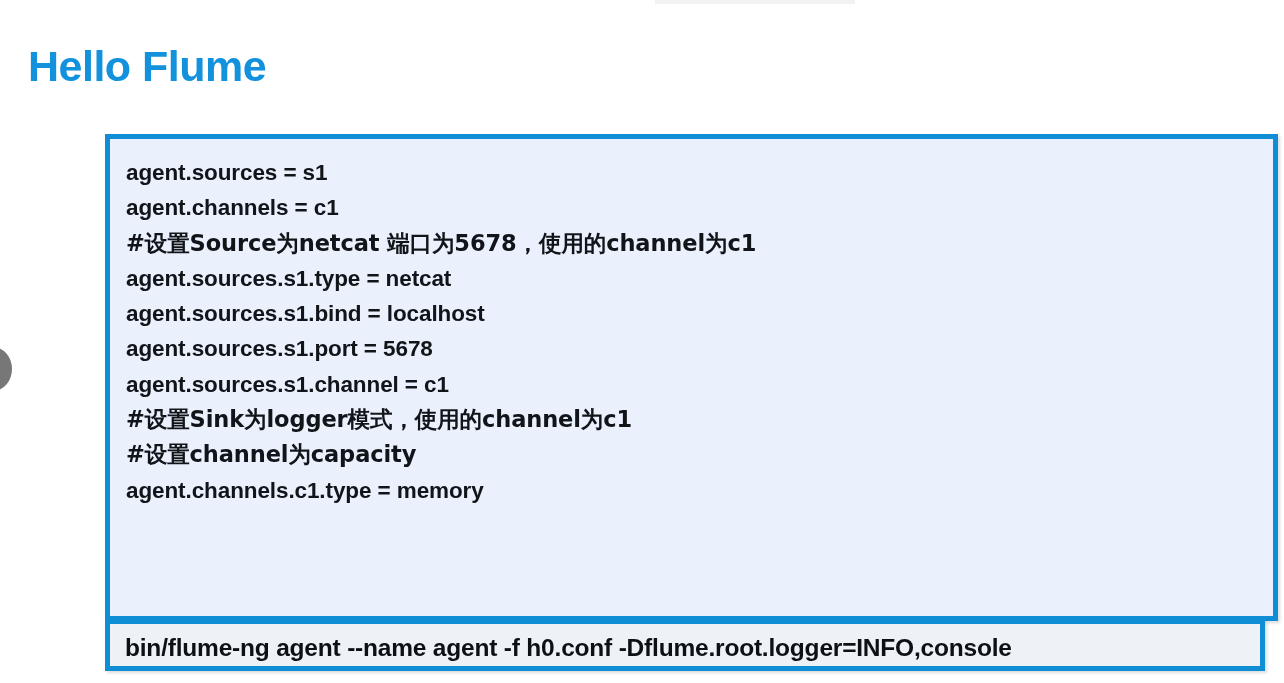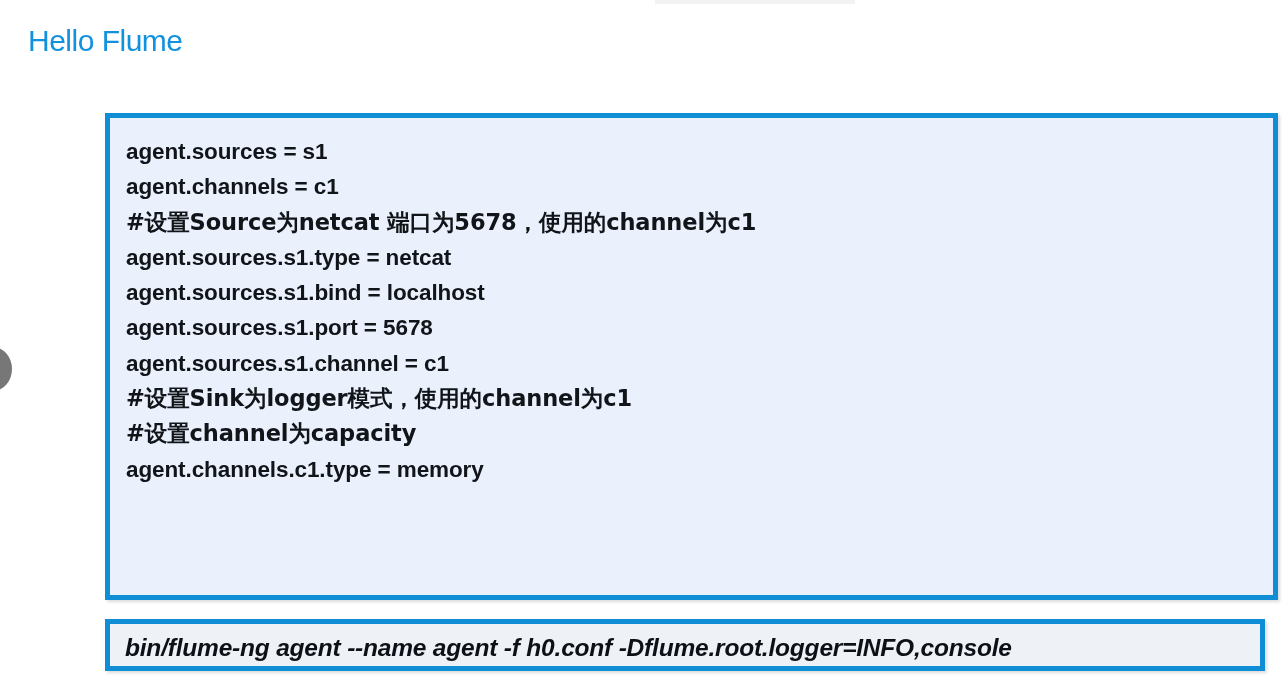--- a/index.html
+++ b/index.html
@@ -33,33 +33,33 @@
     width: 38px;
     height: 44px;
     background: #6b6b6b;
     border-radius: 19px / 22px;
     opacity: 0.92;
   }
 
   .slide-title {
     position: absolute;
     left: 28px;
-    top: 4px;
-    font-size: 30px;
-    font-weight: normal;
+    top: 14px;
+    font-size: 43px;
+    font-weight: bold;
     color: #1291dd;
     letter-spacing: -0.5px;
     line-height: 1.1;
     white-space: nowrap;
   }
 
   .code-box {
     position: absolute;
     left: 105px;
-    top: 113px;
+    top: 134px;
     width: 1173px;
     height: 487px;
     box-sizing: border-box;
     border: 5px solid #0f8ed6;
     background: #eaf1fd;
     box-shadow: 2px 2px 3px rgba(0,0,0,0.14);
   }
 
   .code-lines {
     position: absolute;
@@ -85,21 +85,20 @@
   .cmd-box {
     position: absolute;
     left: 105px;
     top: 619px;
     width: 1160px;
     height: 52px;
     box-sizing: border-box;
     border: 5px solid #0f8ed6;
     background: #eef2f7;
     box-shadow: 2px 2px 3px rgba(0,0,0,0.14);
-    font-style: italic;
   }
 
   .cmd-text {
     position: absolute;
     left: 15px;
     top: 10px;
     font-size: 24.5px;
     font-weight: bold;
     color: #0d1117;
     white-space: nowrap;

